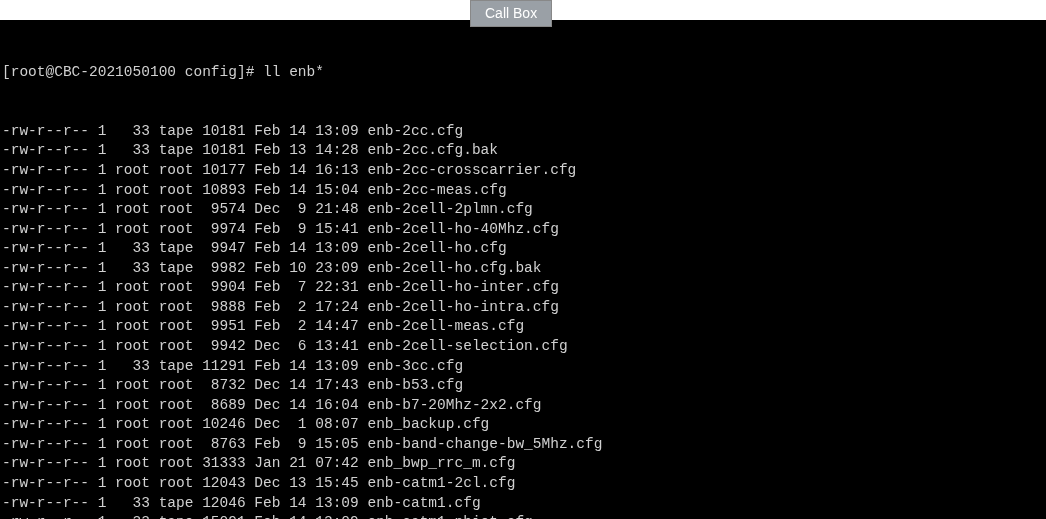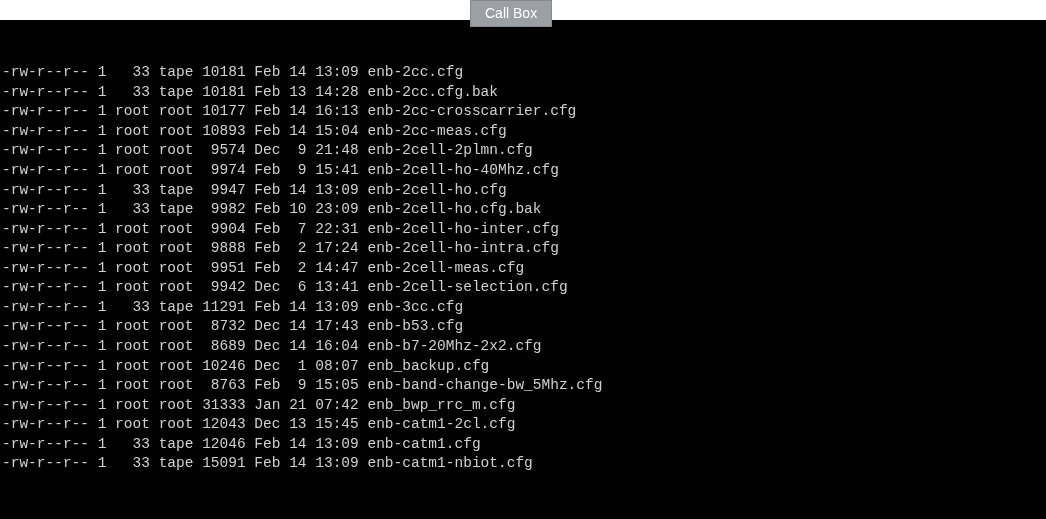--- a/index.html
+++ b/index.html
@@ -37,14 +37,15 @@
   }
   .term .row { display: block; }
 </style>
 </head>
 <body>
 
 <div class="topbar"></div>
 <div class="callbox">Call Box</div>
 
 <div class="term">
+  <span class="row">[root@CBC-2021050100 config]# ll enb*</span>
   <div id="listing"><span class="row">-rw-r--r-- 1   33 tape 10181 Feb 14 13:09 enb-2cc.cfg</span><span class="row">-rw-r--r-- 1   33 tape 10181 Feb 13 14:28 enb-2cc.cfg.bak</span><span class="row">-rw-r--r-- 1 root root 10177 Feb 14 16:13 enb-2cc-crosscarrier.cfg</span><span class="row">-rw-r--r-- 1 root root 10893 Feb 14 15:04 enb-2cc-meas.cfg</span><span class="row">-rw-r--r-- 1 root root  9574 Dec  9 21:48 enb-2cell-2plmn.cfg</span><span class="row">-rw-r--r-- 1 root root  9974 Feb  9 15:41 enb-2cell-ho-40Mhz.cfg</span><span class="row">-rw-r--r-- 1   33 tape  9947 Feb 14 13:09 enb-2cell-ho.cfg</span><span class="row">-rw-r--r-- 1   33 tape  9982 Feb 10 23:09 enb-2cell-ho.cfg.bak</span><span class="row">-rw-r--r-- 1 root root  9904 Feb  7 22:31 enb-2cell-ho-inter.cfg</span><span class="row">-rw-r--r-- 1 root root  9888 Feb  2 17:24 enb-2cell-ho-intra.cfg</span><span class="row">-rw-r--r-- 1 root root  9951 Feb  2 14:47 enb-2cell-meas.cfg</span><span class="row">-rw-r--r-- 1 root root  9942 Dec  6 13:41 enb-2cell-selection.cfg</span><span class="row">-rw-r--r-- 1   33 tape 11291 Feb 14 13:09 enb-3cc.cfg</span><span class="row">-rw-r--r-- 1 root root  8732 Dec 14 17:43 enb-b53.cfg</span><span class="row">-rw-r--r-- 1 root root  8689 Dec 14 16:04 enb-b7-20Mhz-2x2.cfg</span><span class="row">-rw-r--r-- 1 root root 10246 Dec  1 08:07 enb_backup.cfg</span><span class="row">-rw-r--r-- 1 root root  8763 Feb  9 15:05 enb-band-change-bw_5Mhz.cfg</span><span class="row">-rw-r--r-- 1 root root 31333 Jan 21 07:42 enb_bwp_rrc_m.cfg</span><span class="row">-rw-r--r-- 1 root root 12043 Dec 13 15:45 enb-catm1-2cl.cfg</span><span class="row">-rw-r--r-- 1   33 tape 12046 Feb 14 13:09 enb-catm1.cfg</span><span class="row">-rw-r--r-- 1   33 tape 15091 Feb 14 13:09 enb-catm1-nbiot.cfg</span></div>
 </div>
 
 </body></html>

